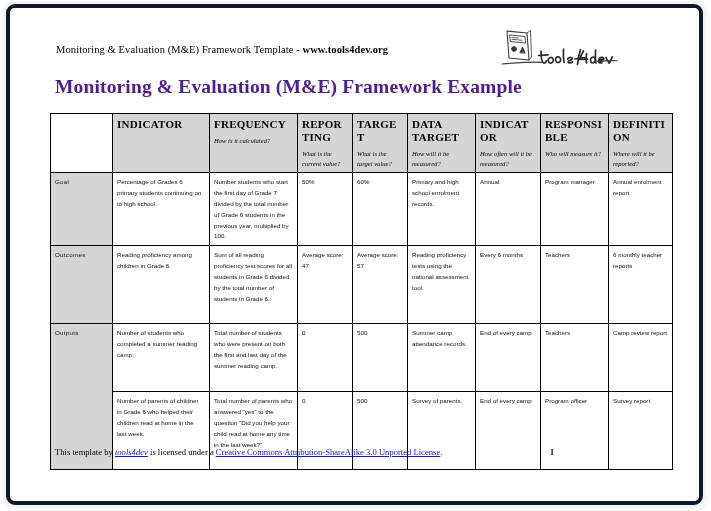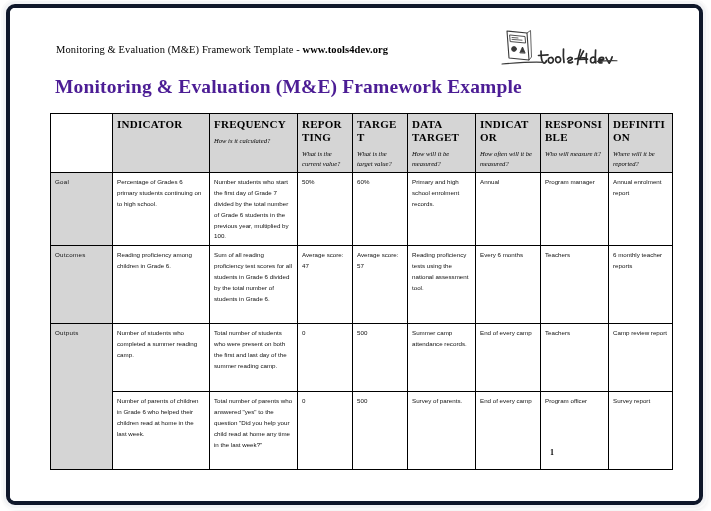--- a/index.html
+++ b/index.html
@@ -338,16 +338,19 @@
             <td class="data-cell">500</td>
             <td class="data-cell">Survey of parents.</td>
             <td class="data-cell">End of every camp</td>
             <td class="data-cell">Program officer</td>
             <td class="data-cell">Survey report</td>
           </tr>
         </tbody>
       </table>
     </div>
 
+    <div class="doc-footer">
+      <span>This template by </span><a class="lnk italic" href="#">tools4dev</a><span> is licensed under a </span><a class="lnk" href="#">Creative Commons Attribution-ShareAlike 3.0 Unported License</a><span>.</span>
+    </div>
     <div class="page-number">1</div>
 
   </div>
 </div>
 
 </body></html>

